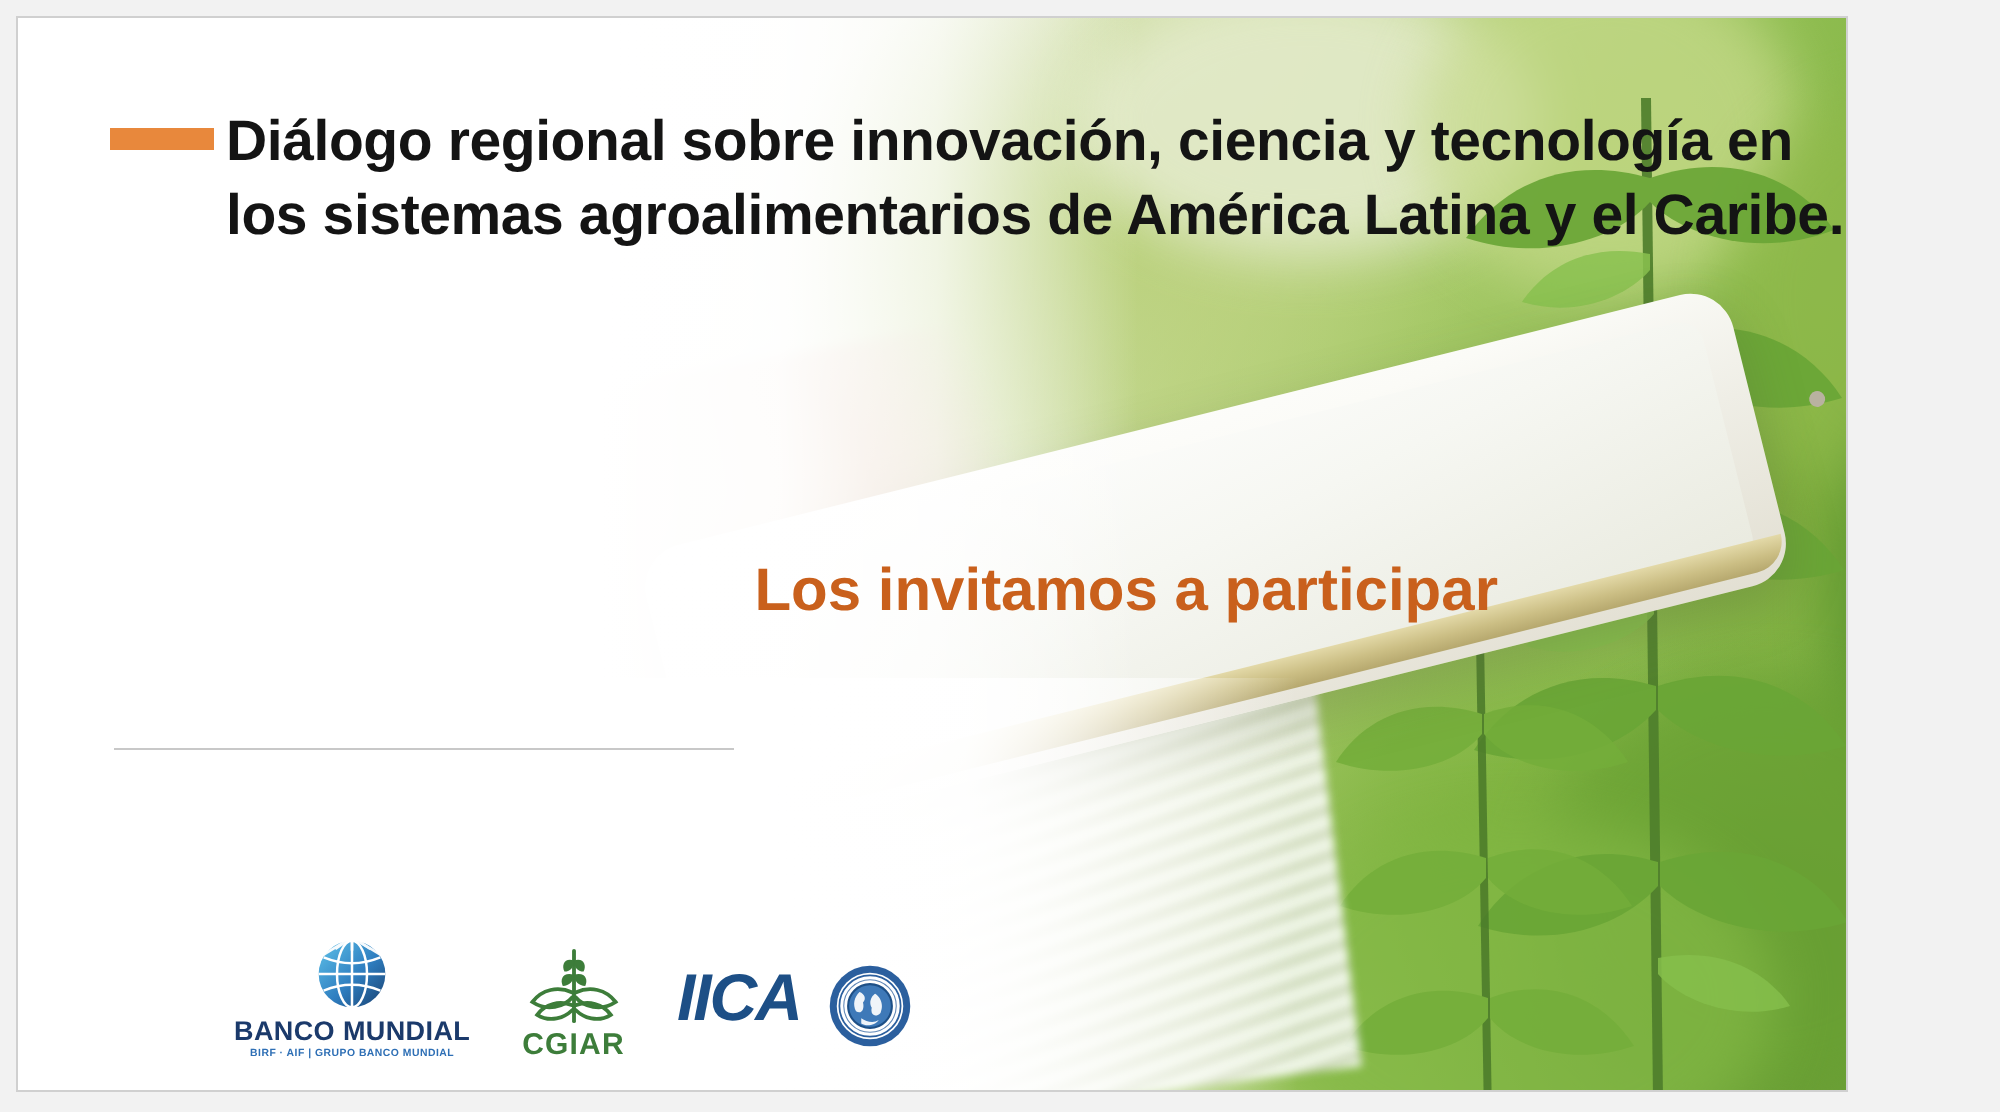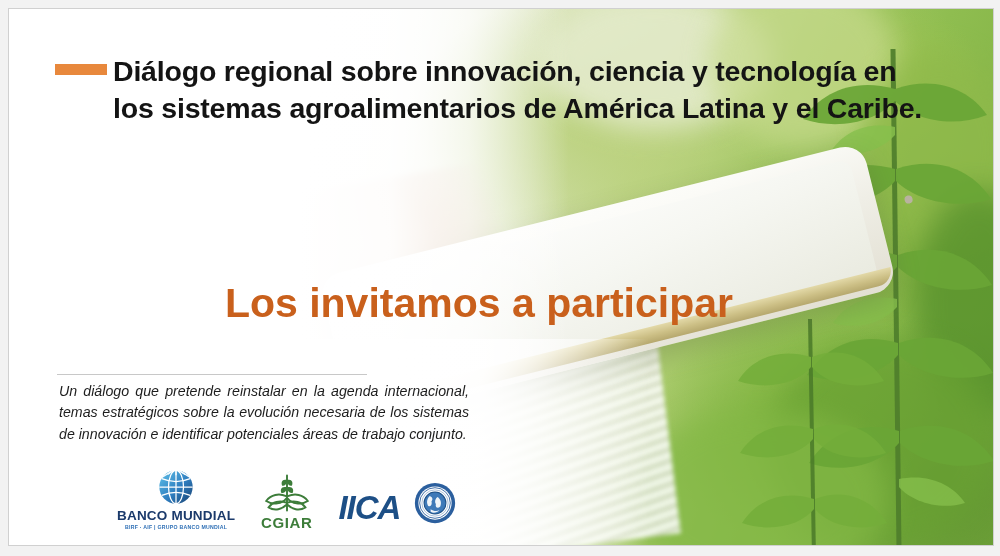--- a/index.html
+++ b/index.html
@@ -15,21 +15,21 @@
     height: 556px;
     overflow: hidden;
     background: #f2f2f2;
   }
 
   
   .frame {
     position: absolute;
     left: 8px;
     top: 8px;
-    width: 986px;
+    width: 916px;
     height: 538px;
     border: 1px solid #d0d0d0;
     background: #fde047;
     overflow: hidden;
     box-sizing: border-box;
     text-decoration: underline;
   }
 
   
   .photo {
@@ -211,26 +211,26 @@
     text-align: right;
     margin: 0;
     font-size: 45px;
     font-weight: bold;
     line-height: 1;
     color: #4a8030;
   }
 
   .invite {
     position: absolute;
-    left: 0;
+    left: 16px;
     top: 268px;
     width: 724px;
     text-align: right;
     margin: 0;
-    font-size: 41px;
+    font-size: 30px;
     font-weight: bold;
     line-height: 1.29;
     color: #c9601c;
   }
 
   .divider {
     position: absolute;
     left: 48px;
     top: 365px;
     width: 310px;
@@ -286,21 +286,21 @@
     margin-top: 1px;
     font-size: 15px;
     font-weight: bold;
     letter-spacing: .6px;
     color: #3d7d3a;
     line-height: 1;
   }
 
   .iica {
     display: flex;
-    align-items: flex-end;
+    align-items: flex-start;
     gap: 14px;
     padding-bottom: 6px;
   }
   .iica-word {
     font-size: 33px;
     font-weight: bold;
     font-style: italic;
     letter-spacing: -1px;
     color: #1d4f86;
     line-height: 1;
@@ -380,21 +380,20 @@
 
       <h1 class="title">Diálogo regional sobre innovación, ciencia y tecnología en los sistemas agroalimentarios de América Latina y el Caribe.</h1>
 
 
       <div class="invite">
         <div>Los invitamos a participar</div>
       </div>
 
       <div class="divider"></div>
 
-      <p class="blurb">Un diálogo que pretende reinstalar en la agenda internacional, temas estratégicos sobre la evolución necesaria de los sistemas de innovación e identificar potenciales áreas de trabajo conjunto.</p>
 
       <div class="logos">
 
         <div class="logo">
           <svg class="wb-mark" viewBox="0 0 60 48">
             <defs>
               <linearGradient id="wbg" x1="0" y1="0" x2="1" y2="1">
                 <stop offset="0%" stop-color="#5fc3ea"></stop>
                 <stop offset="55%" stop-color="#2f7ec0"></stop>
                 <stop offset="100%" stop-color="#19406f"></stop>

